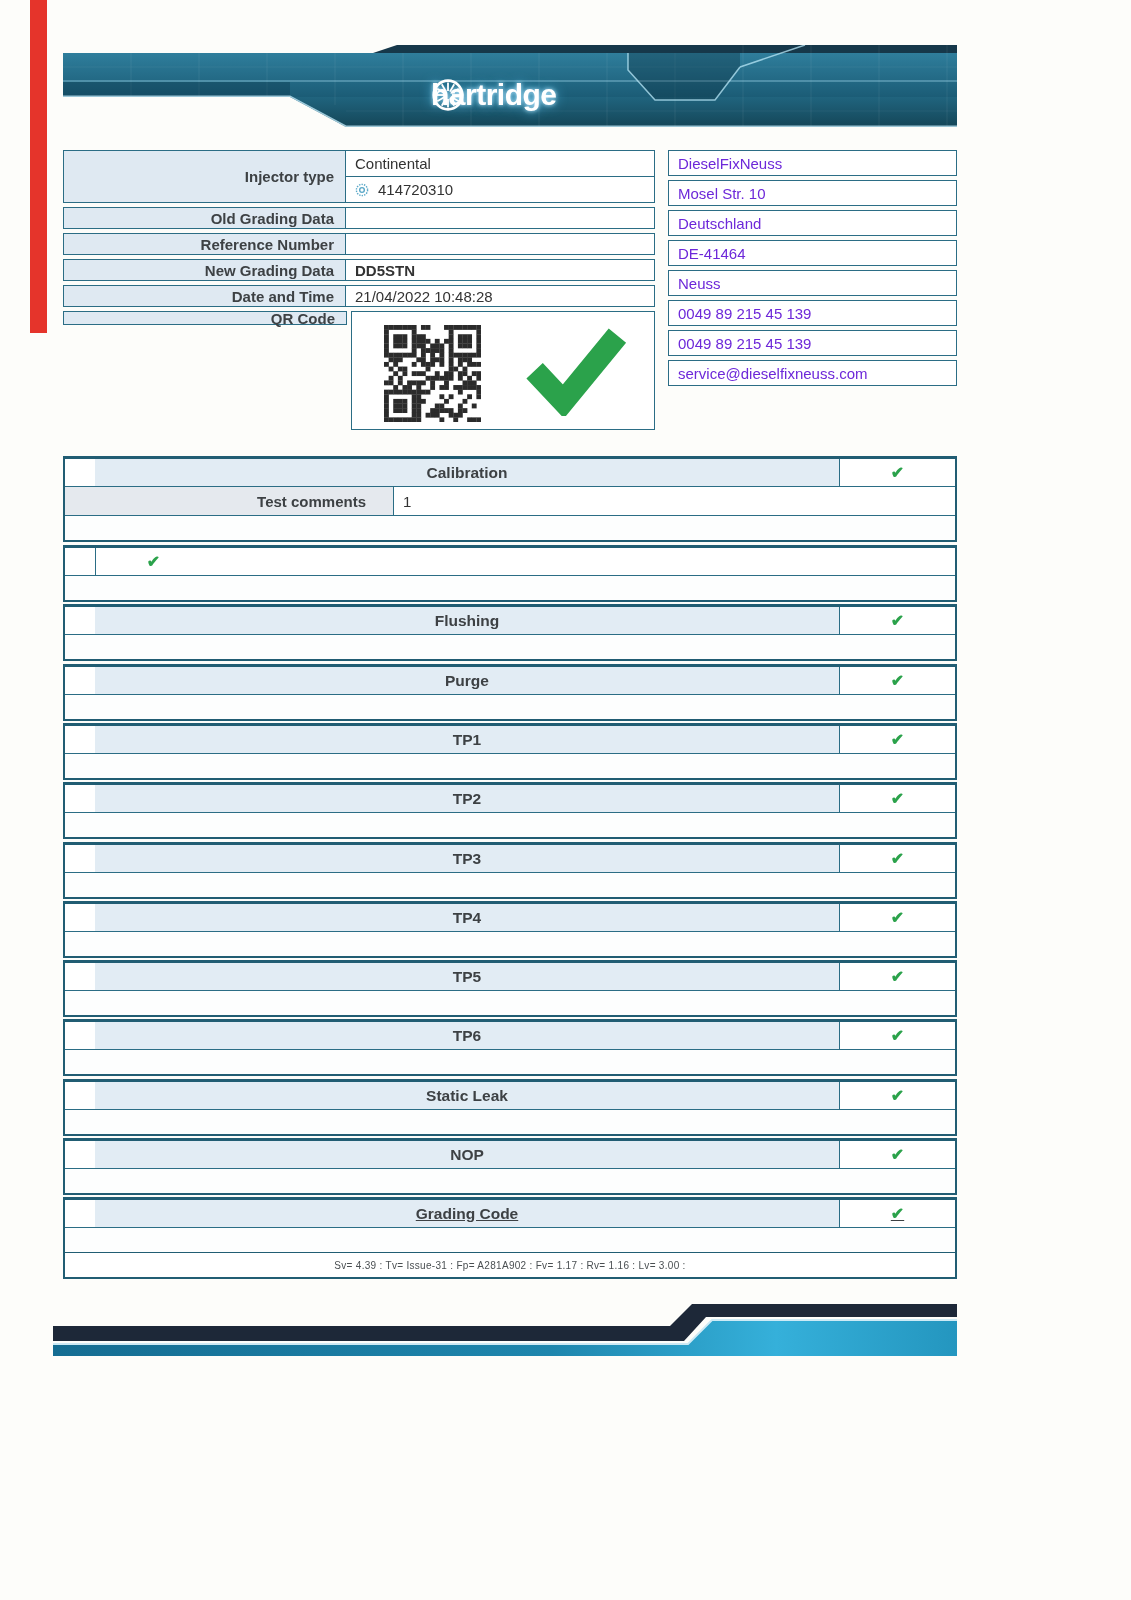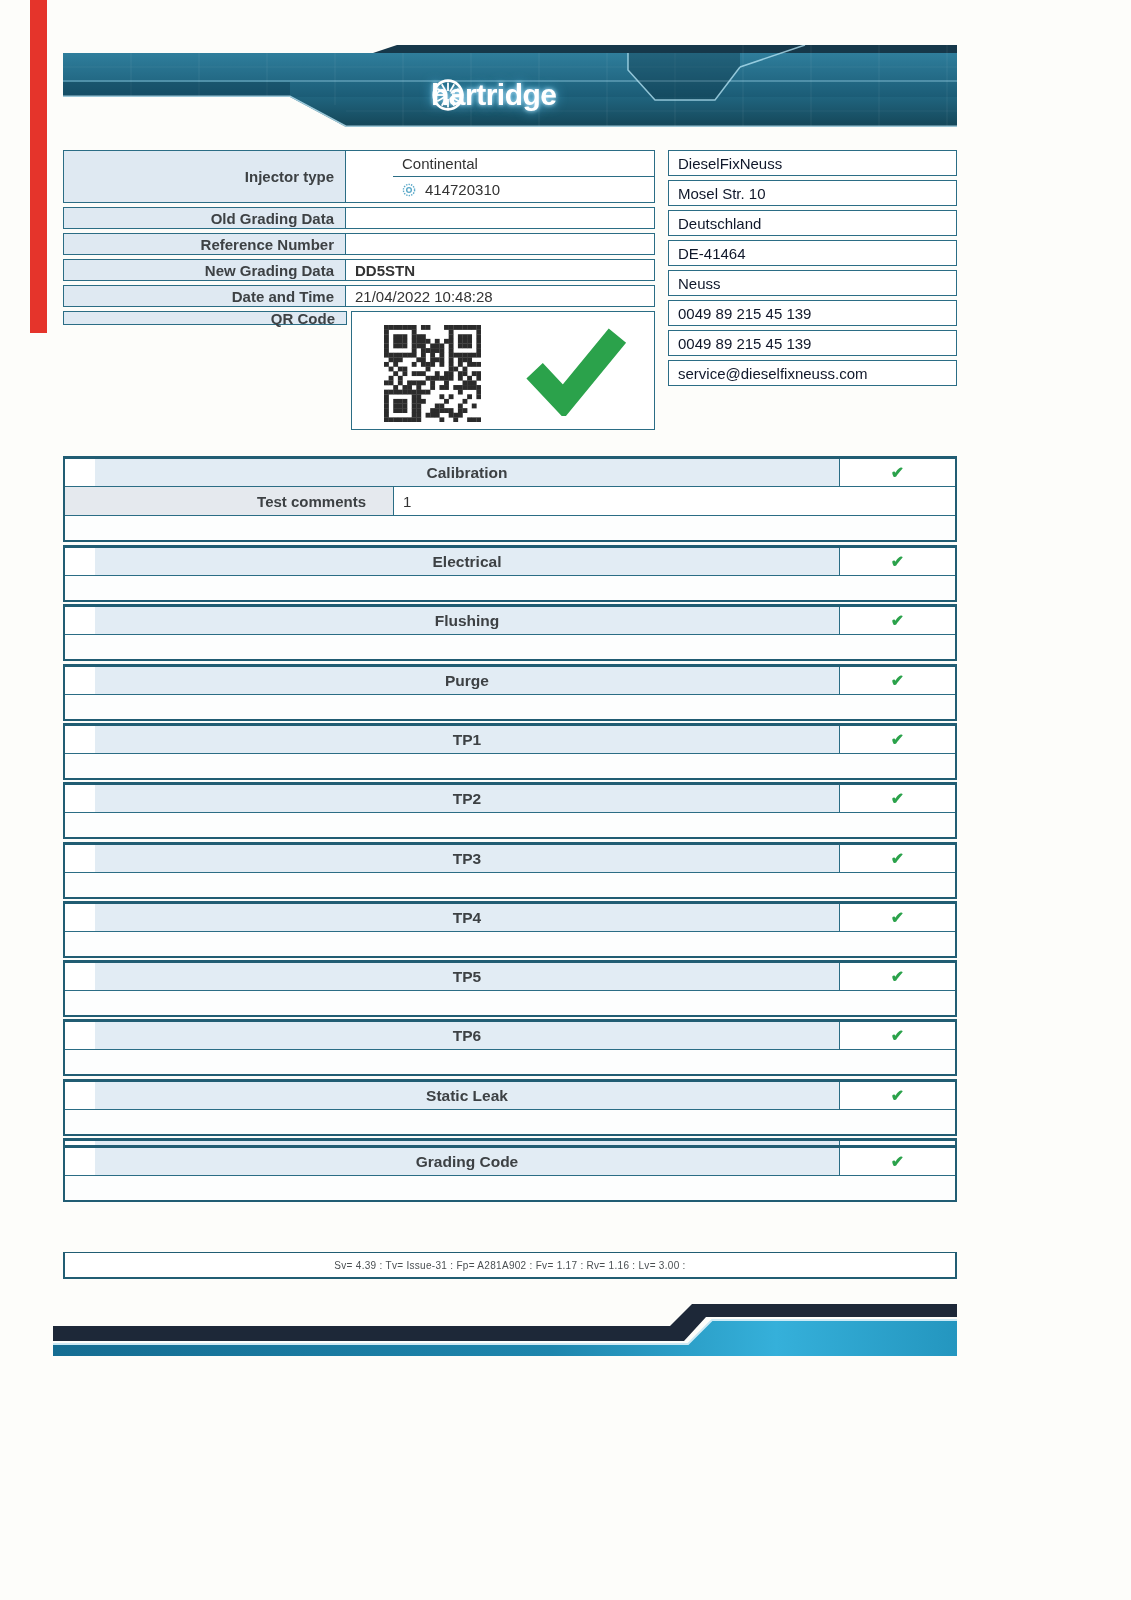--- a/index.html
+++ b/index.html
@@ -19,33 +19,33 @@
   
   .info-left{position:absolute;left:63px;top:150px;width:592px;text-align:center;}
   .irow{display:flex;border:1.5px solid #2b6d85;margin-bottom:4px;background:#fff;box-sizing:border-box;}
   .irow.noborder{border:none;background:transparent;align-items:flex-start;}
   .ilabel{width:282px;flex:0 0 282px;background:#dfe9f2;border-right:1.5px solid #2b6d85;
           display:flex;align-items:center;justify-content:flex-end;padding-right:11px;
           font-weight:bold;font-size:15px;box-sizing:border-box;}
   .ival{flex:1;display:flex;align-items:center;padding-left:9px;font-size:15px;color:#333;}
   .h1row{height:22px;}
   .dbl .ival-stack{flex:1;display:flex;flex-direction:column;}
-  .subrow{height:25px;display:flex;align-items:center;padding-left:9px;font-size:15px;color:#333;margin-left:47px;}
+  .subrow{height:25px;display:flex;align-items:center;padding-left:9px;font-size:15px;color:#333;}
   .subrow.first{border-bottom:1.5px solid #2b6d85;}
   .boxed{border:1.5px solid #2b6d85;box-sizing:border-box;background:#fff;}
   .qr-label{width:284px;height:14px;}
   .qr-label .ilabel{width:100%;flex:1;height:100%;border-right:none;}
   .qr-cell{margin-left:4px;width:304px;height:119px;position:relative;}
   .qr-grid{position:absolute;left:32px;top:13px;width:97px;height:97px;}
   .big-check{position:absolute;left:170px;top:10px;}
   .bold-val{font-weight:bold;}
 
   .contact{position:absolute;left:668px;top:150px;width:289px;}
   .crow{height:26px;border:1.5px solid #2b6d85;margin-bottom:4px;background:#fff;
-        display:flex;align-items:center;padding-left:9px;font-size:15px;color:#0f172a;box-sizing:border-box;}
+        display:flex;align-items:center;padding-left:9px;font-size:15px;color:#6d28d9;box-sizing:border-box;}
 
   
   .blk{position:absolute;left:63px;width:894px;box-sizing:border-box;
        border:2px solid #215d73;border-top-width:3px;background:#fff;}
   .blk-head{display:flex;height:27px;padding-left:30px;}
   .blk-title{flex:1;background:#e2ecf4;display:flex;align-items:center;justify-content:center;
              font-weight:bold;font-size:15.5px;}
   .blk-check{width:115px;flex:0 0 115px;border-left:1.5px solid #2b6d85;background:#fff;
              display:flex;align-items:center;justify-content:center;}
   .check-glyph{color:#2ba24b;font-weight:bold;font-size:16px;line-height:1;}
@@ -464,21 +464,20 @@
     <div class="tc-row">
       <div class="tc-label">Test comments</div>
       <div class="tc-val">1</div>
     </div>
     <div class="blk-empty"></div>
   </div>
 
   <div>
     <div class="blk sec-block" style="top: 545px;">
       <div class="blk-head">
-        <div class="blk-title sec-label">Electrical</div>
         <div class="blk-check">
           <span class="check-glyph sec-check">✔</span>
         </div>
       </div>
       <div class="blk-empty"></div>
     </div>
 
     <div class="blk sec-block" style="top: 604px;">
       <div class="blk-head">
         <div class="blk-title sec-label">Flushing</div>
@@ -572,21 +571,21 @@
     <div class="blk sec-block" style="top: 1138px;">
       <div class="blk-head">
         <div class="blk-title sec-label">NOP</div>
         <div class="blk-check">
           <span class="check-glyph sec-check">✔</span>
         </div>
       </div>
       <div class="blk-empty"></div>
     </div>
 
-    <div class="blk sec-block" style="top: 1145px;">
+    <div class="blk sec-block" style="top: 1197px; text-decoration: underline;">
       <div class="blk-head">
         <div class="blk-title sec-label">Grading Code</div>
         <div class="blk-check">
           <span class="check-glyph sec-check">✔</span>
         </div>
       </div>
       <div class="blk-empty"></div>
     </div>
   </div>
 

